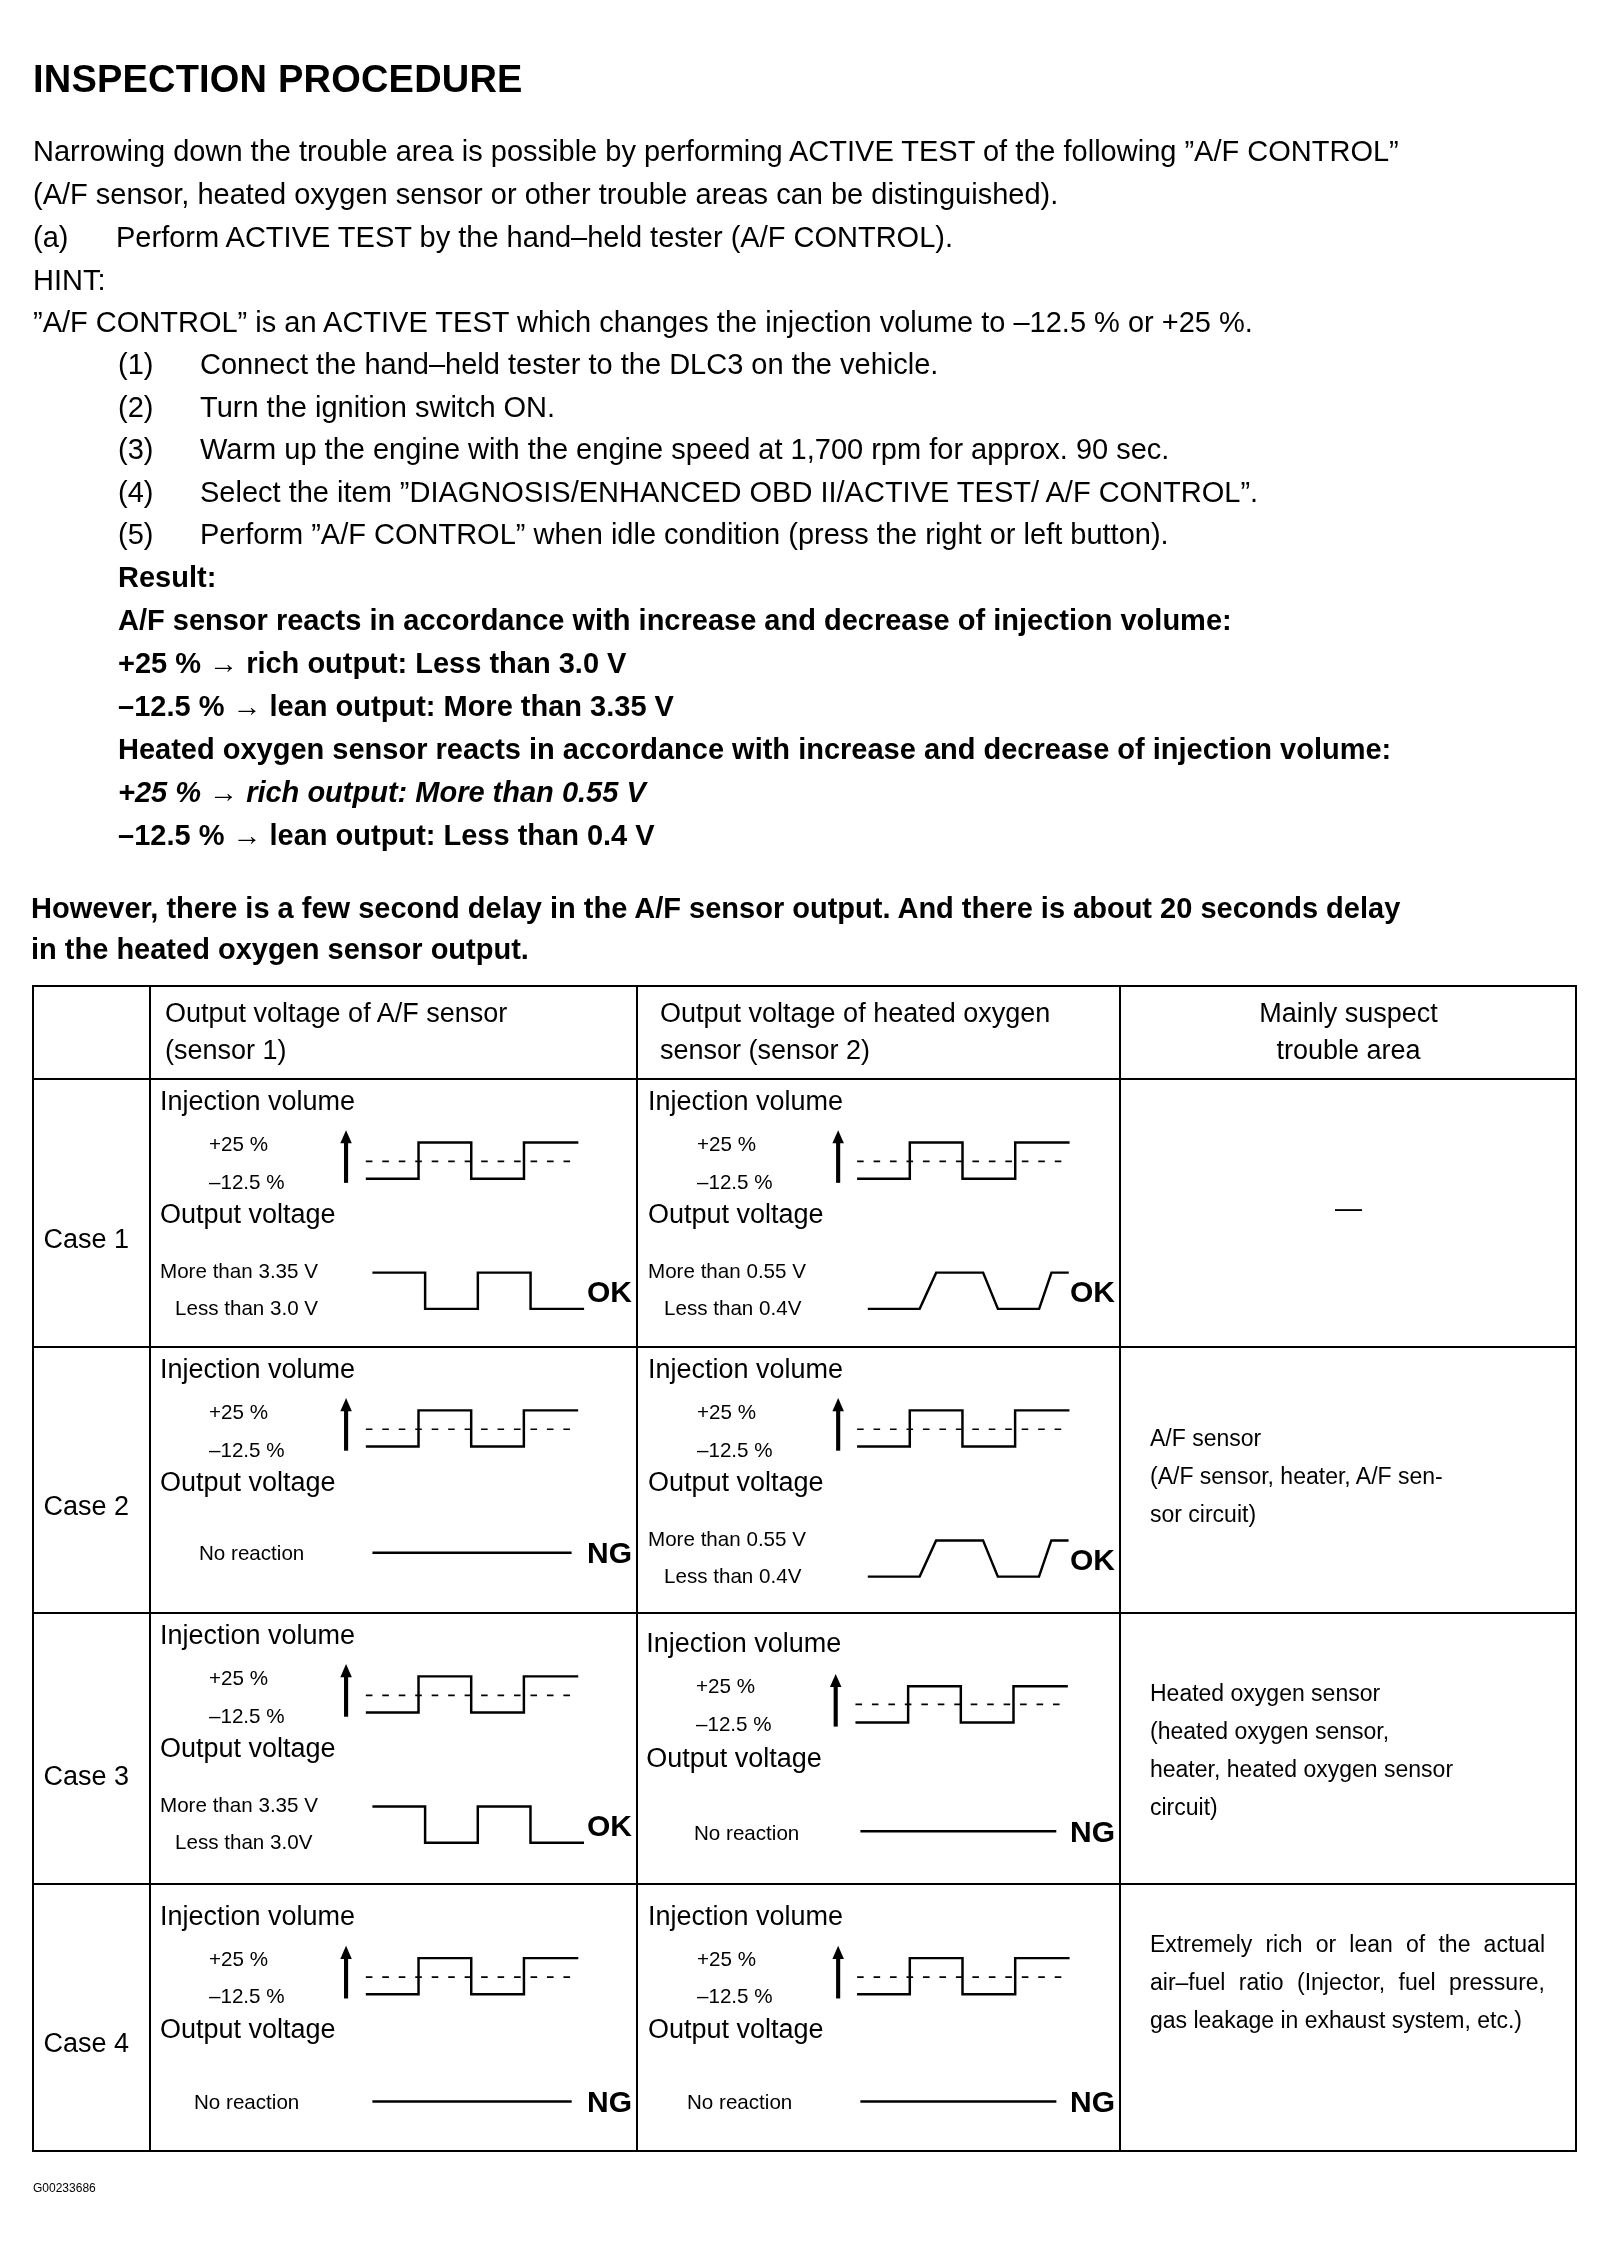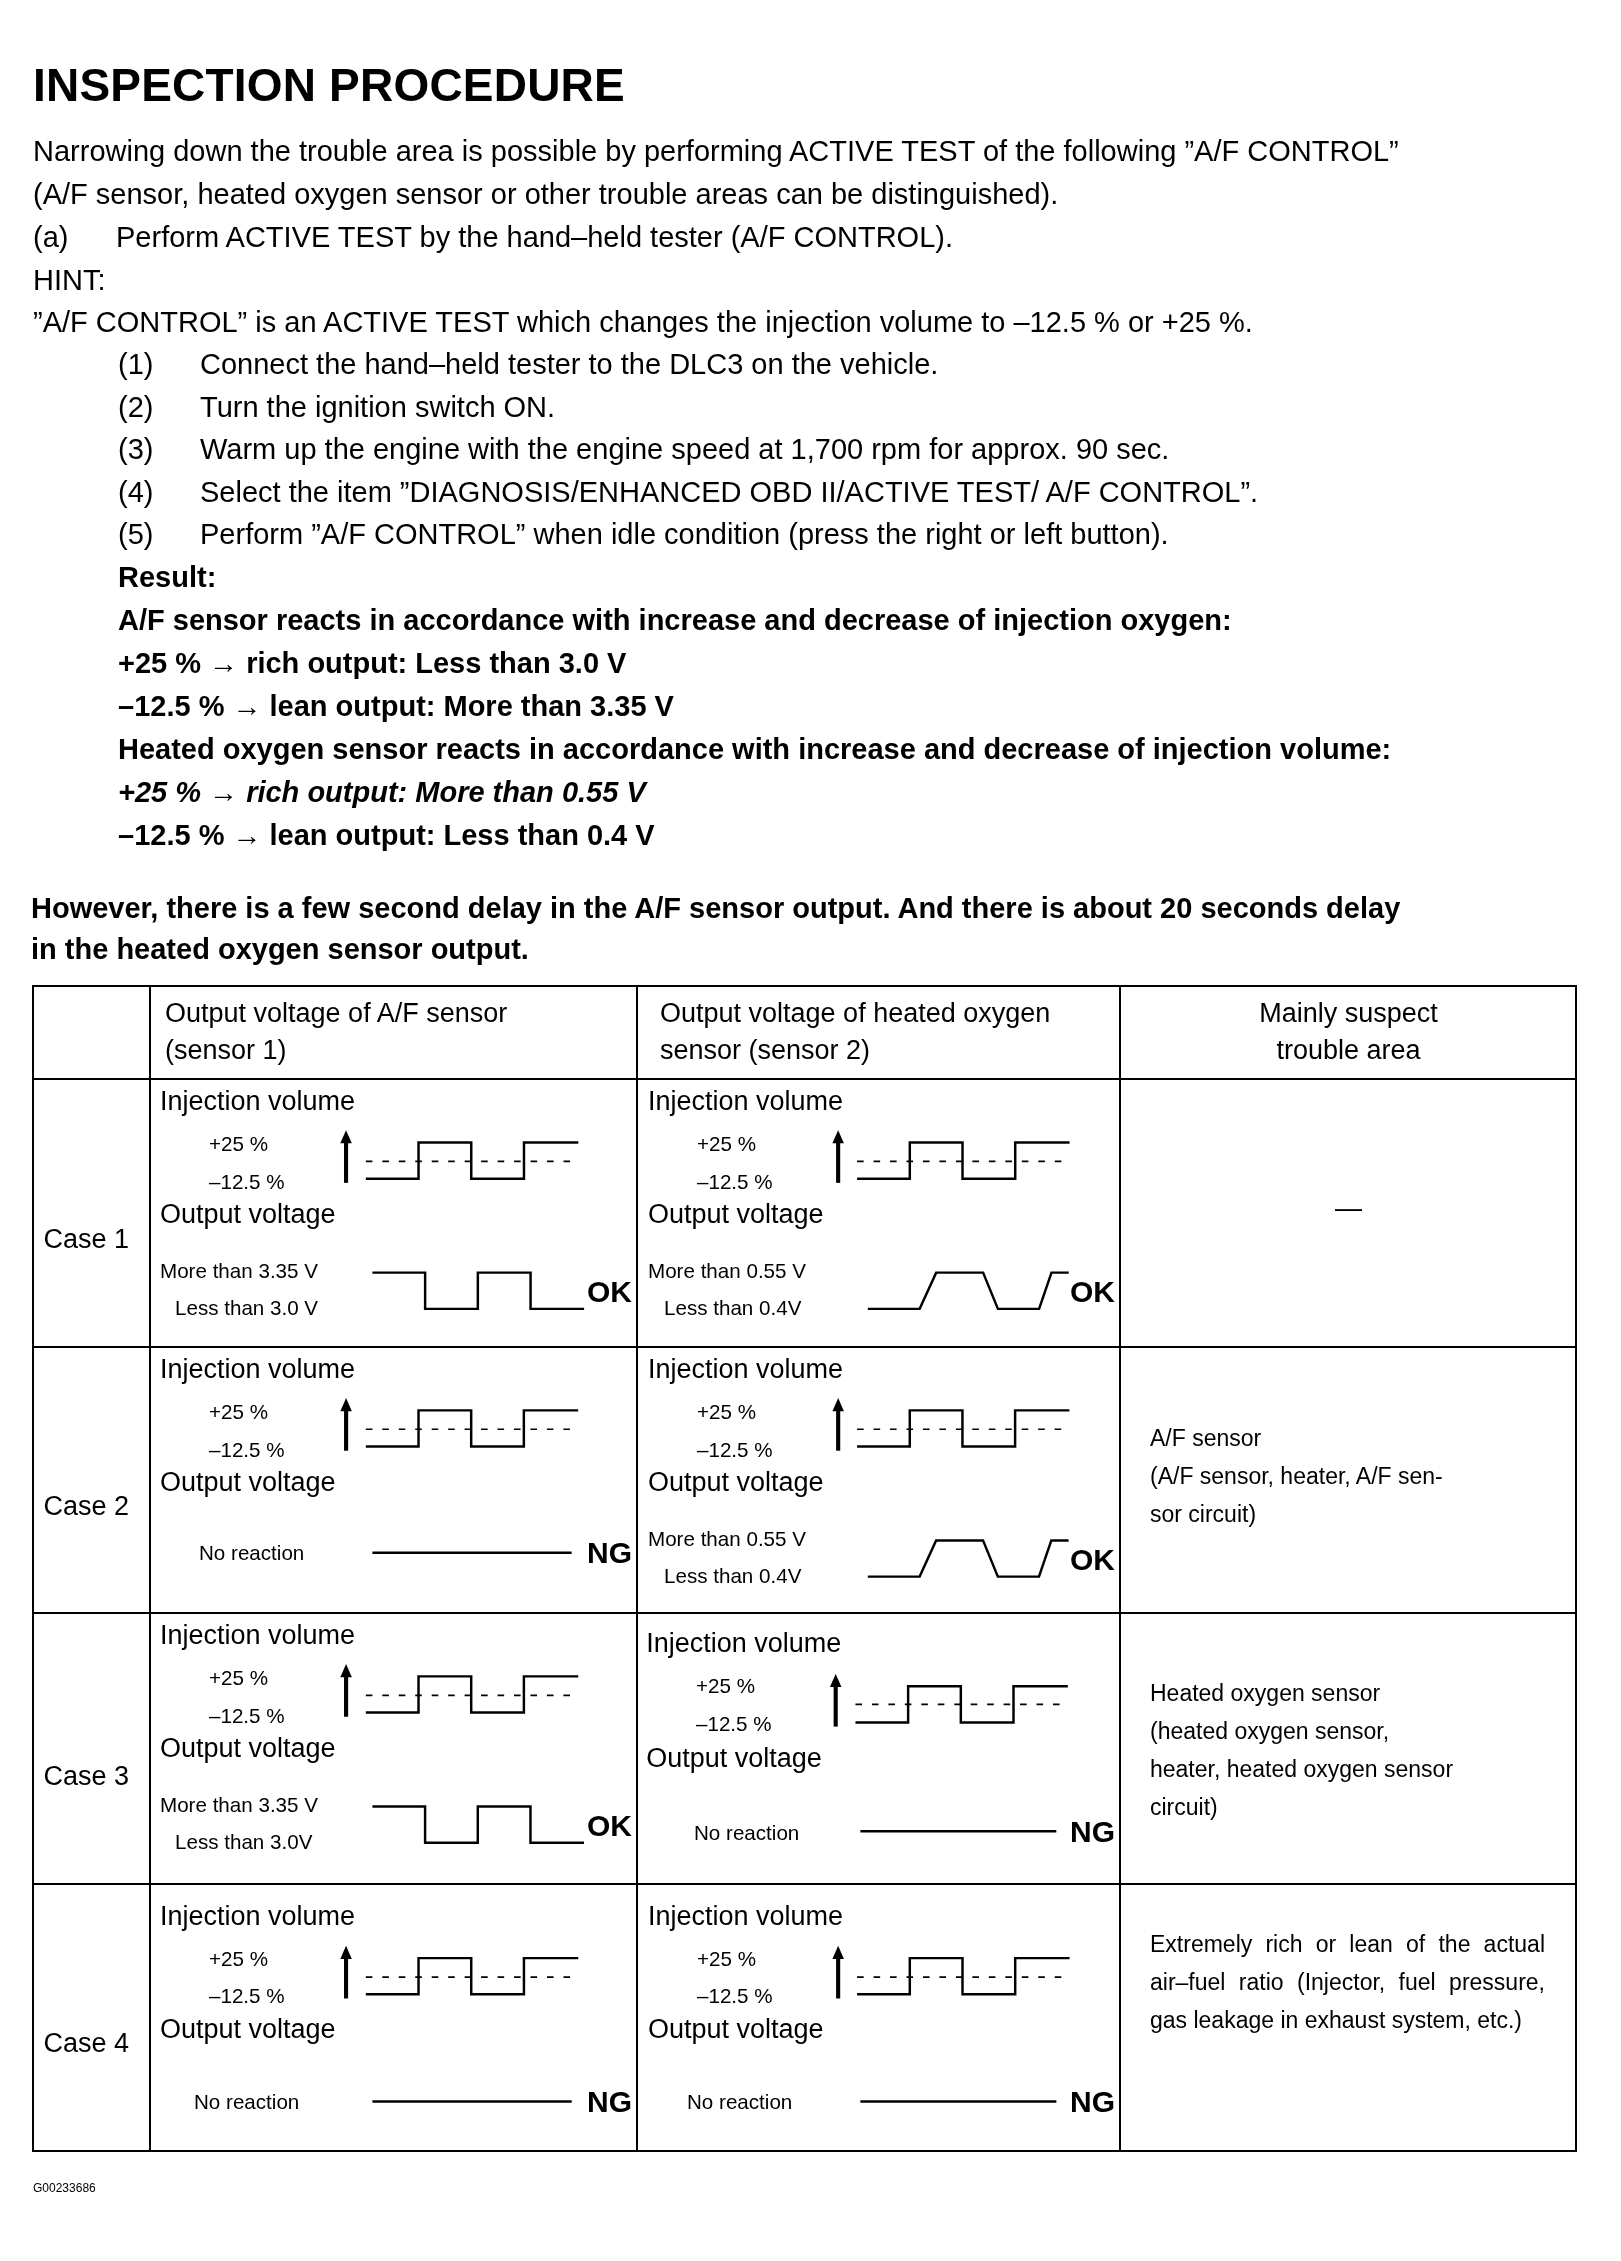--- a/index.html
+++ b/index.html
@@ -1,19 +1,19 @@
 <!DOCTYPE html>
 <html style="font-size:13px"><head>
 <meta charset="utf-8">
 <style>
   html, body { margin: 0; padding: 0; background: #ffffff; }
   body { width: 1622px; height: 2261px; position: relative; overflow: hidden;
          font-family: "Liberation Sans", "DejaVu Sans", sans-serif; color: #000; }
   .abs { position: absolute; white-space: nowrap; }
-  .title { left: 33px; top: 58px; font-size: 46px; font-weight: bold; letter-spacing: 0.2px; }
+  .title { left: 33px; top: 58px; font-size: 38px; font-weight: bold; letter-spacing: 0.2px; }
   .line { font-size: 29px; line-height: 33px; }
   .bold { font-weight: bold; }
 
   
   .tbl { position: absolute; left: 32px; top: 985px; width: 1545px; height: 1167px; }
   .hline { position: absolute; left: 0; width: 1545px; height: 0; border-top: 2.5px solid #000; }
   .vline { position: absolute; top: 0; height: 1167px; width: 0; border-left: 2.5px solid #000; }
   .cell { position: absolute; }
   .hdr { font-size: 27px; line-height: 37px; }
   .case-label { font-size: 27px; margin-top: 28px; }
@@ -60,21 +60,21 @@
   <span>(4)</span>
 </div>
 <div class="abs line" style="left:200px; top:476px;">Select the item ”DIAGNOSIS/ENHANCED OBD II/ACTIVE TEST/ A/F CONTROL”.</div>
 
 <div class="abs line" style="left:118px; top:518px;">
   <span>(5)</span>
 </div>
 <div class="abs line" style="left:200px; top:518px;">Perform ”A/F CONTROL” when idle condition (press the right or left button).</div>
 
 <div class="abs line bold" style="left:118px; top:561px;">Result:</div>
-<div class="abs line bold" style="left:118px; top:604px;">A/F sensor reacts in accordance with increase and decrease of injection oxygen:</div>
+<div class="abs line bold" style="left:118px; top:604px;">A/F sensor reacts in accordance with increase and decrease of injection volume:</div>
 <div class="abs line bold" style="left:118px; top:647px;">+25 % → rich output: Less than 3.0 V</div>
 <div class="abs line bold" style="left:118px; top:690px;">–12.5 % →  lean output: More than 3.35 V</div>
 <div class="abs line bold" style="left:118px; top:733px;">Heated oxygen sensor reacts in accordance with increase and decrease of injection volume:</div>
 <div class="abs line bold" style="left:118px; top:776px;font-style:italic;">+25 % → rich output: More than 0.55 V</div>
 <div class="abs line bold" style="left:118px; top:819px;">–12.5 %  → lean output: Less than 0.4 V</div>
 
 <div class="abs line bold" style="left:31px; top:892px;">However, there is a few second delay in the A/F sensor output. And there is about 20 seconds delay</div>
 <div class="abs line bold" style="left:31px; top:933px;">in the heated oxygen sensor output.</div>
 
 <div class="tbl">

